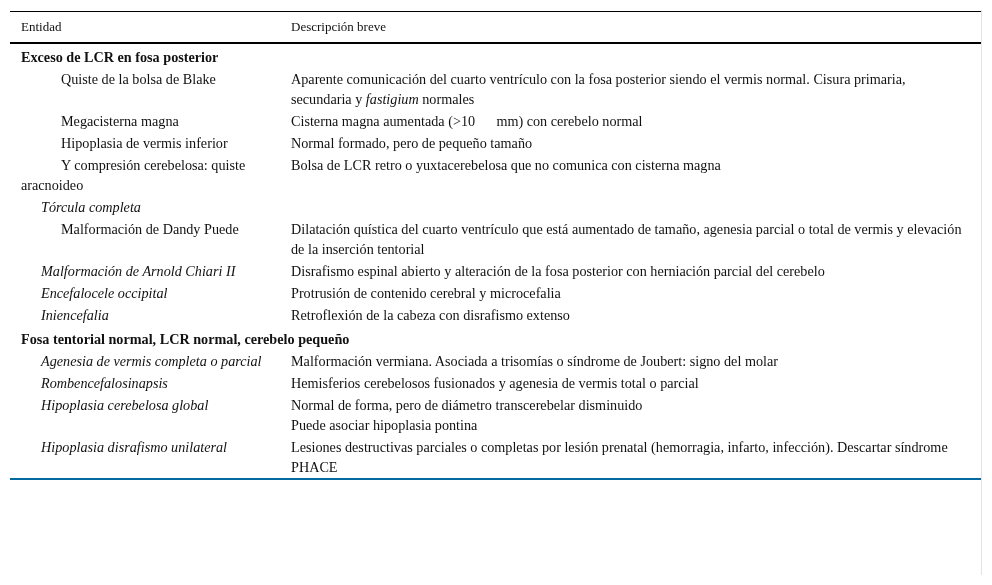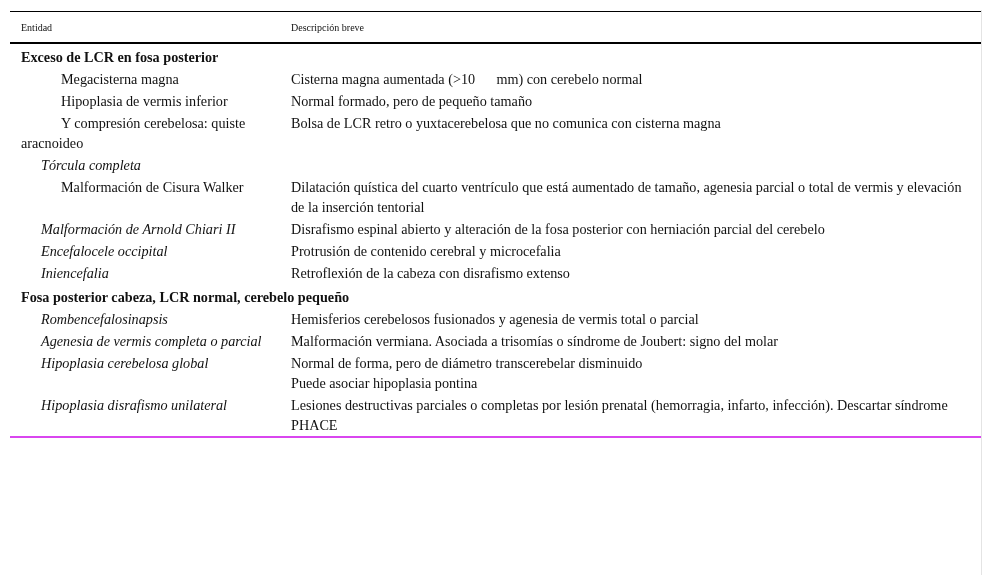--- a/index.html
+++ b/index.html
@@ -30,29 +30,29 @@
       top: 11px;
       width: 971px;
       border-collapse: collapse;
       table-layout: fixed;
     }
     table.main thead tr {
       border-top: 1.5px solid #000;
       border-bottom: 2px solid #000;
     }
     table.main tbody {
-      border-bottom: 2px solid #d946ef;
+      border-bottom: 2px solid #0369a1;
     }
     th {
       font-weight: normal;
       text-align: left;
       height: 30px;
       padding: 0 0 0 11px;
       vertical-align: middle;
-      font-size: 10px;
+      font-size: 13px;
     }
     th.col2 { padding-left: 11px; }
     td {
       vertical-align: top;
       padding: 1px 0 1px 11px;
       line-height: 20px;
     }
     td.desc { padding-left: 11px; padding-right: 18px; }
     tr.group td {
       font-weight: bold;
@@ -78,63 +78,67 @@
       <th>Entidad</th>
       <th class="col2">Descripción breve</th>
     </tr>
   </thead>
   <tbody>
 
     <tr class="group">
       <td colspan="2">Exceso de LCR en fosa posterior</td>
     </tr>
     <tr>
+      <td class="i2">Quiste de la bolsa de Blake</td>
+      <td class="desc"><span>Aparente comunicación del cuarto ventrículo con la fosa posterior siendo el vermis normal. Cisura primaria, secundaria y </span><span class="it">fastigium</span><span> normales</span></td>
+    </tr>
+    <tr>
       <td class="i2">Megacisterna magna</td>
       <td class="desc">Cisterna magna aumentada (&gt;10  mm) con cerebelo normal</td>
     </tr>
     <tr>
       <td class="i2">Hipoplasia de vermis inferior</td>
       <td class="desc">Normal formado, pero de pequeño tamaño</td>
     </tr>
     <tr>
       <td class="i2">Y compresión cerebelosa: quiste aracnoideo</td>
       <td class="desc">Bolsa de LCR retro o yuxtacerebelosa que no comunica con cisterna magna</td>
     </tr>
     <tr>
       <td class="i1 it">Tórcula completa</td>
       <td class="desc"></td>
     </tr>
     <tr>
-      <td class="i2">Malformación de Cisura Walker</td>
+      <td class="i2">Malformación de Dandy Puede</td>
       <td class="desc">Dilatación quística del cuarto ventrículo que está aumentado de tamaño, agenesia parcial o total de vermis y elevación de la inserción tentorial</td>
     </tr>
 
     <tr>
       <td class="i1 it">Malformación de Arnold Chiari II</td>
       <td class="desc">Disrafismo espinal abierto y alteración de la fosa posterior con herniación parcial del cerebelo</td>
     </tr>
     <tr>
       <td class="i1 it">Encefalocele occipital</td>
       <td class="desc">Protrusión de contenido cerebral y microcefalia</td>
     </tr>
     <tr>
       <td class="i1 it">Iniencefalia</td>
       <td class="desc">Retroflexión de la cabeza con disrafismo extenso</td>
     </tr>
 
     <tr class="group">
-      <td colspan="2">Fosa posterior cabeza, LCR normal, cerebelo pequeño</td>
+      <td colspan="2">Fosa tentorial normal, LCR normal, cerebelo pequeño</td>
+    </tr>
+    <tr>
+      <td class="i1 it">Agenesia de vermis completa o parcial</td>
+      <td class="desc">Malformación vermiana. Asociada a trisomías o síndrome de Joubert: signo del molar</td>
     </tr>
     <tr>
       <td class="i1 it">Rombencefalosinapsis</td>
       <td class="desc">Hemisferios cerebelosos fusionados y agenesia de vermis total o parcial</td>
-    </tr>
-    <tr>
-      <td class="i1 it">Agenesia de vermis completa o parcial</td>
-      <td class="desc">Malformación vermiana. Asociada a trisomías o síndrome de Joubert: signo del molar</td>
     </tr>
     <tr>
       <td class="i1 it">Hipoplasia cerebelosa global</td>
       <td class="desc">
           <div>Normal de forma, pero de diámetro transcerebelar disminuido</div>
           <div>Puede asociar hipoplasia pontina</div>
         </td>
     </tr>
     <tr>
       <td class="i1 it">Hipoplasia disrafismo unilateral</td>

